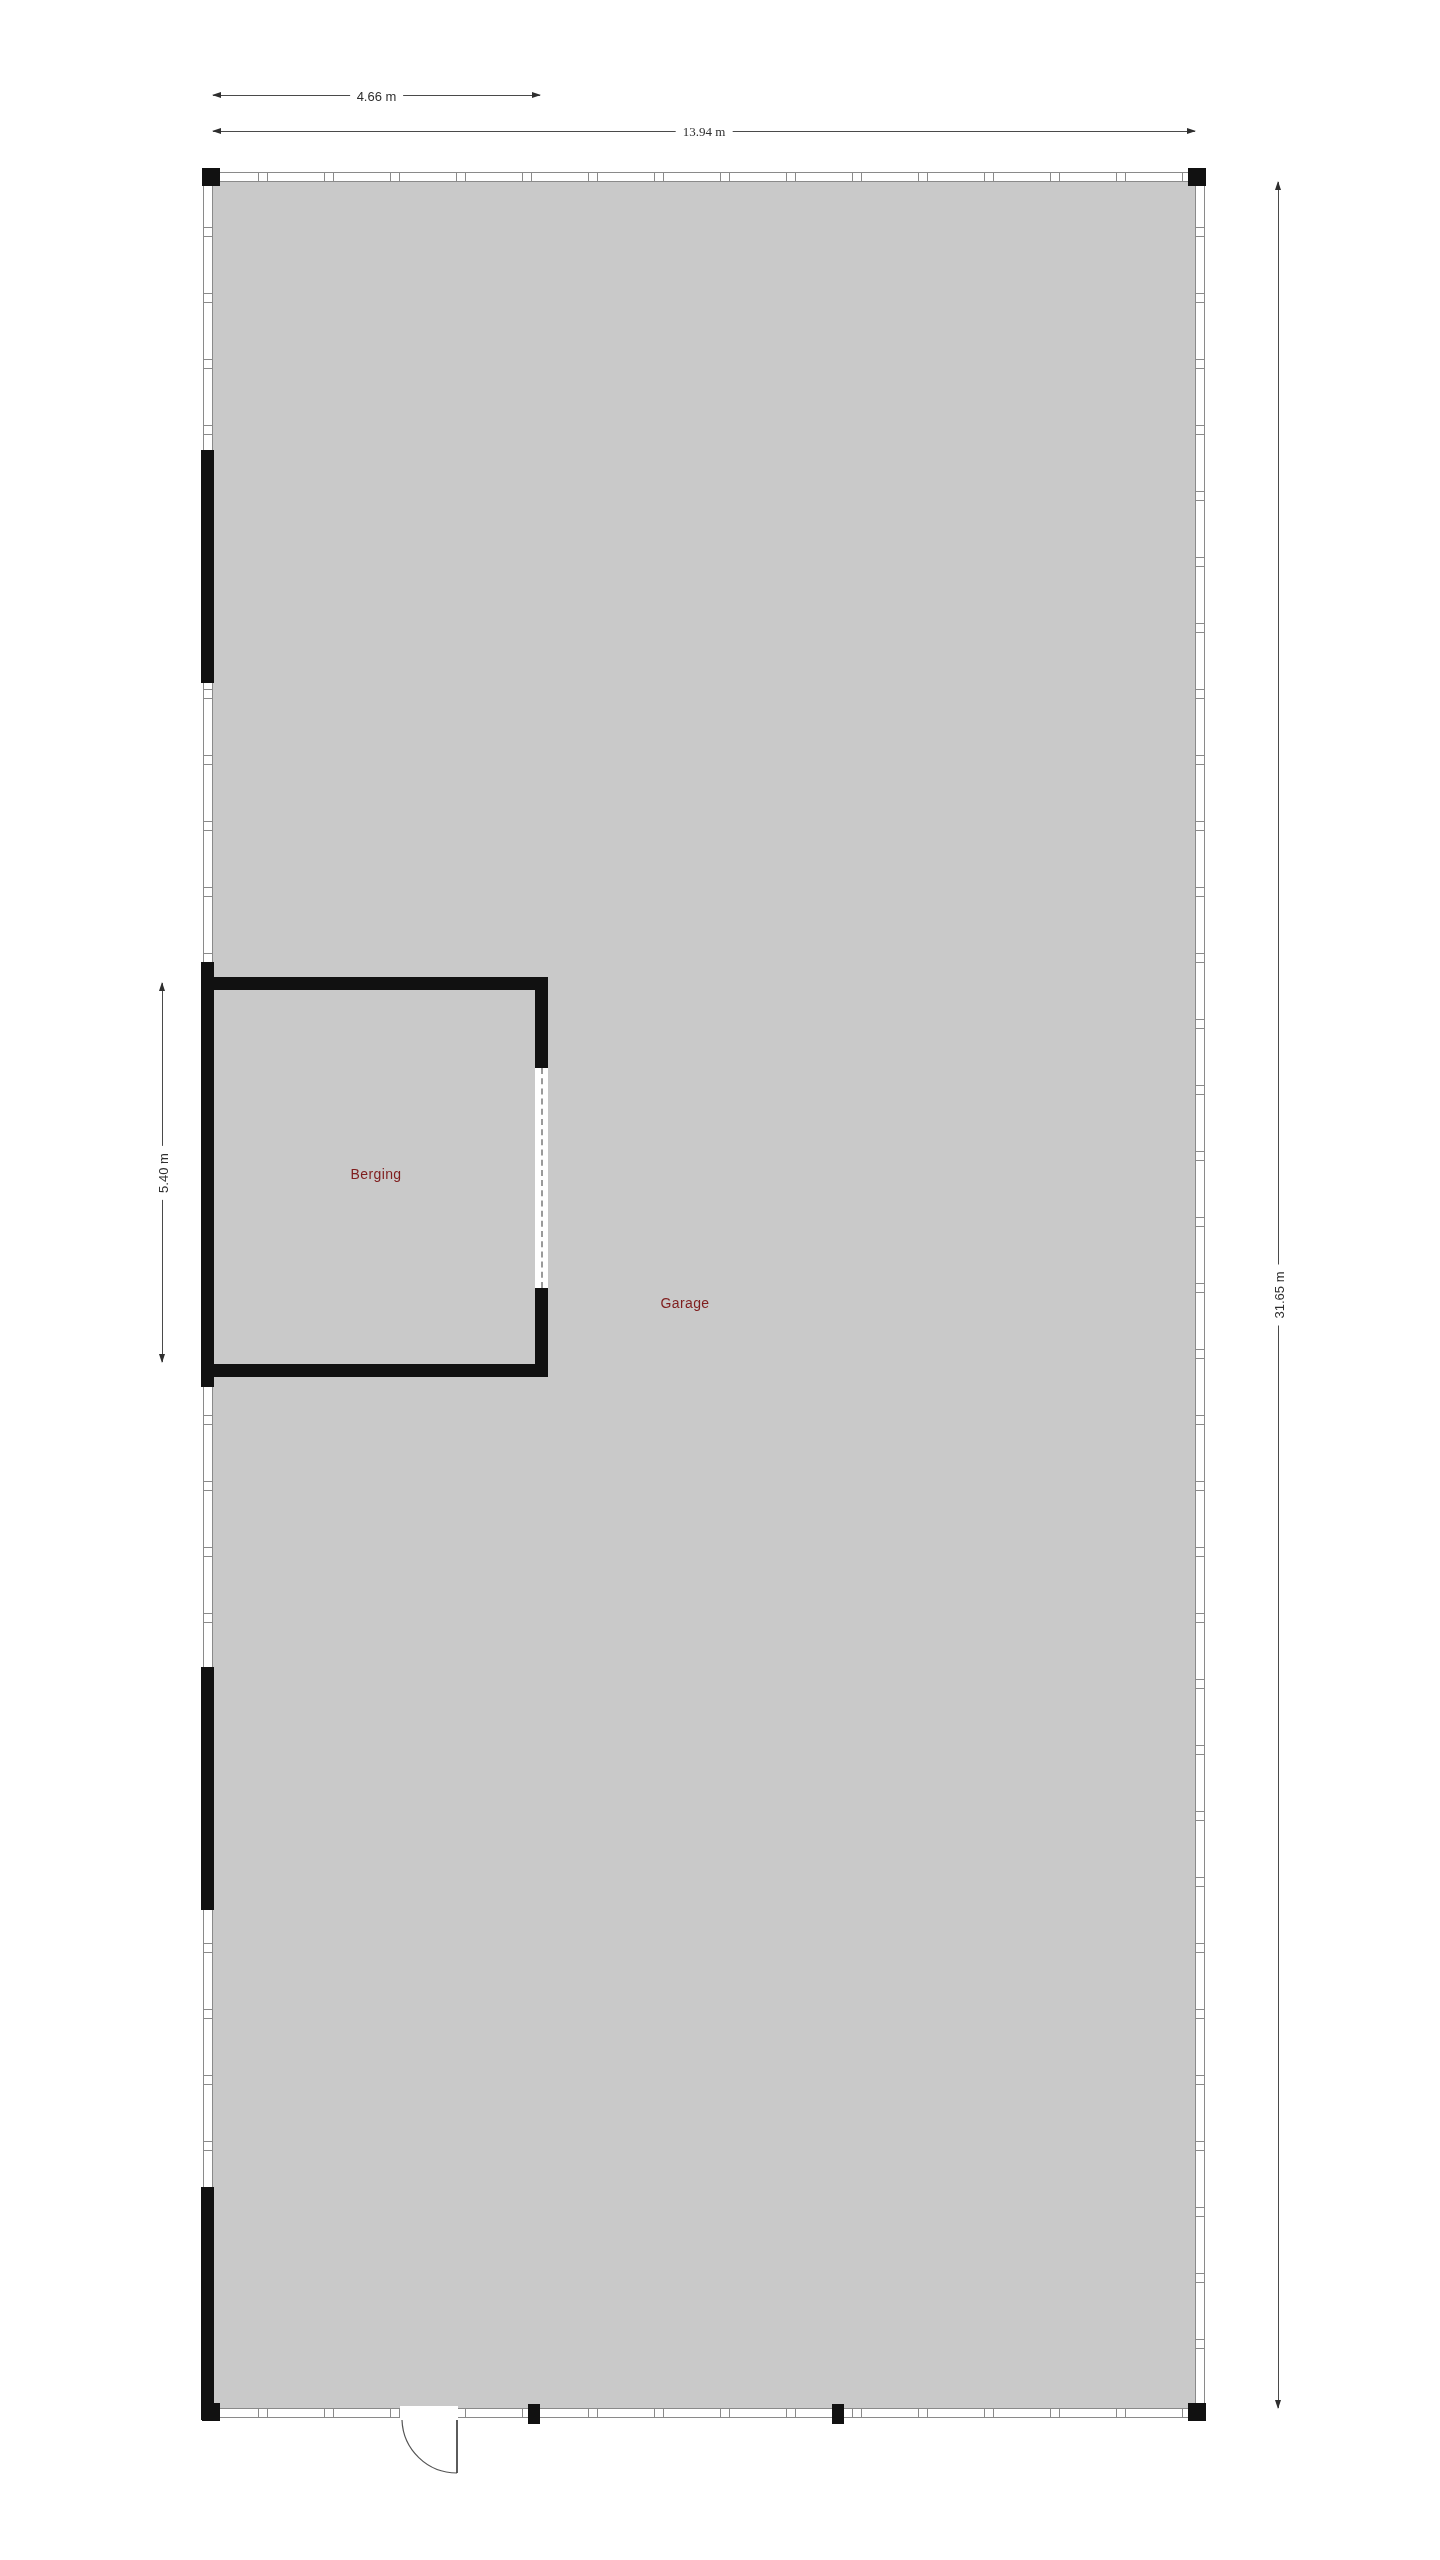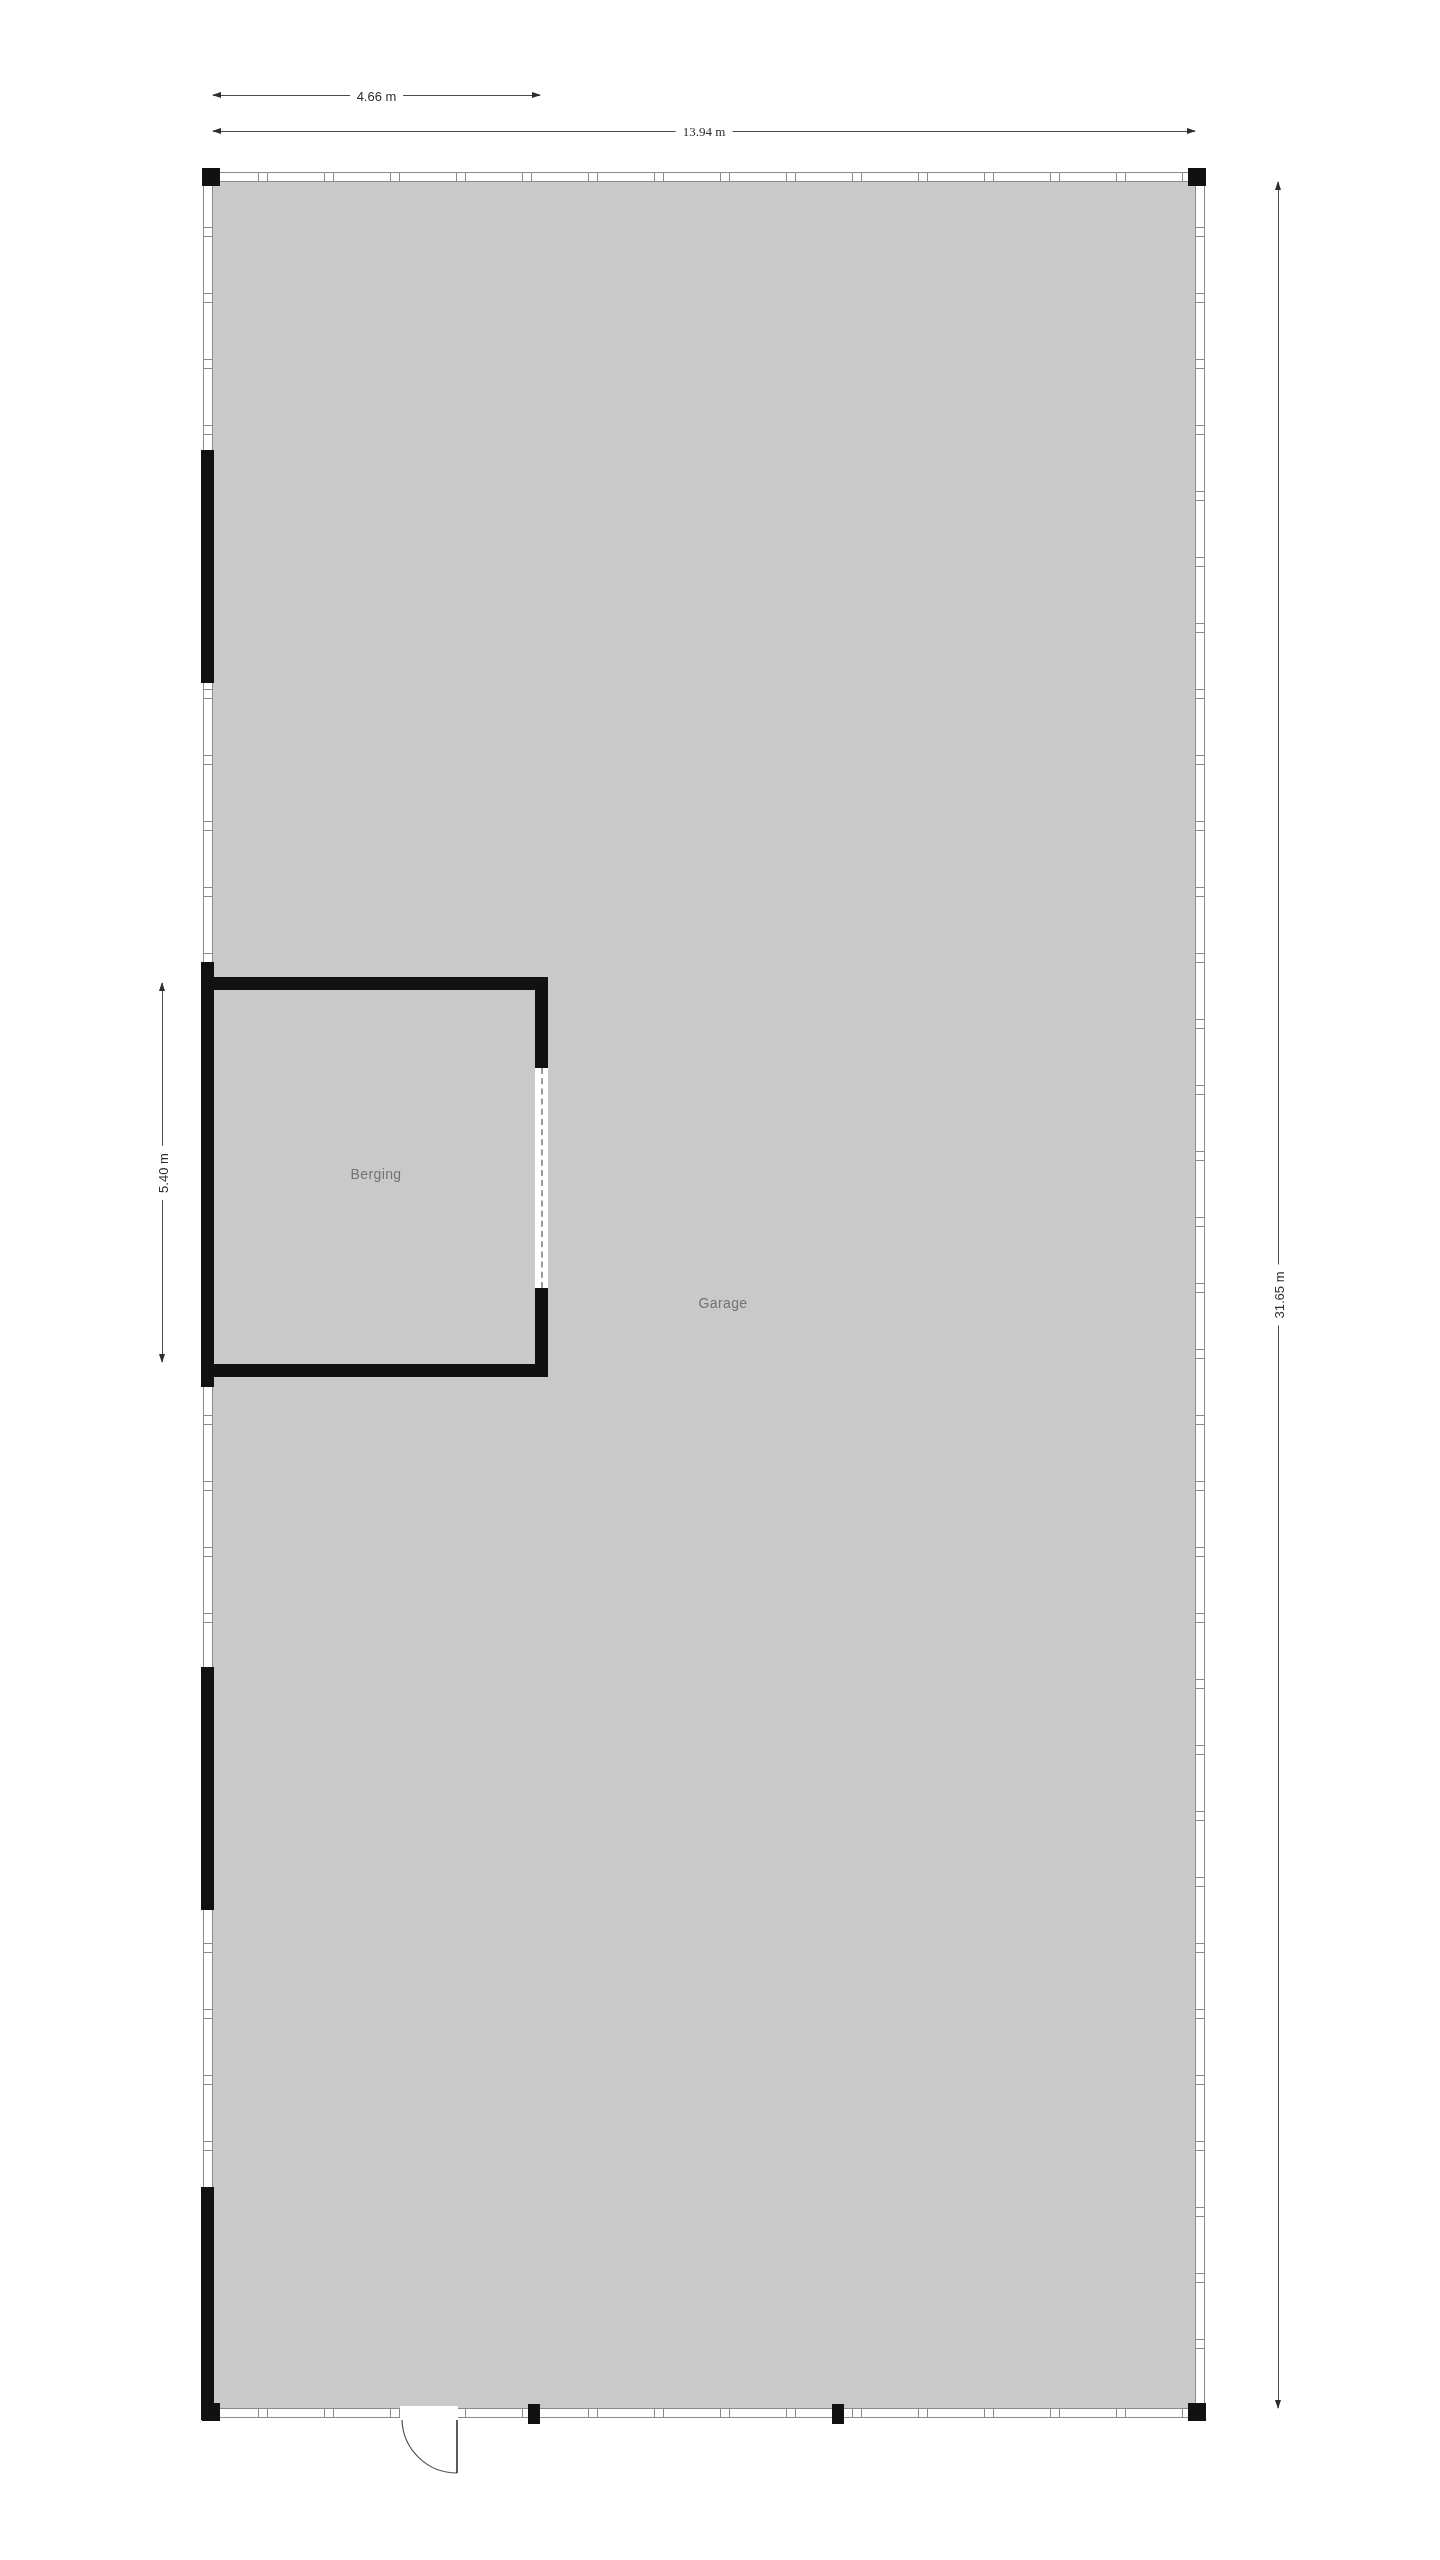--- a/index.html
+++ b/index.html
@@ -38,21 +38,21 @@
   .post{position:absolute;width:12px;height:20px;background:#111111;}
   .opening-gap{position:absolute;background:#ffffff;}
   .dashed-opening{position:absolute;background:#ffffff;}
   .dashed-opening::after{
     content:"";position:absolute;left:50%;top:0;bottom:0;width:0;
     border-left:2px dashed #9a9a9a;transform:translateX(-1px);
   }
   
   .room-label{
     position:absolute;transform:translate(-50%,-50%);
-    font-size:14px;color:#737373;letter-spacing:0.4px;white-space:nowrap;
+    font-size:14px;color:#7f1d1d;letter-spacing:0.4px;white-space:nowrap;
   }
   
   .dim-h{position:absolute;height:1px;background:#4a4a4a;}
   .dim-v{position:absolute;width:1px;background:#4a4a4a;}
   .dim-label{
     position:absolute;left:50%;top:50%;transform:translate(-50%,-50%);
     background:#ffffff;padding:0 7px;font-size:13px;color:#2e2e2e;white-space:nowrap;
   }
   .dim-label.vert{transform:translate(-50%,-50%) rotate(-90deg);padding:0 7px;}
   .arr{position:absolute;width:0;height:0;}
@@ -116,16 +116,16 @@
     <path d="M 7 8 A 55 55 0 0 0 62 61" fill="none" stroke="#555555" stroke-width="1.2"></path>
     <line x1="62" y1="8" x2="62" y2="61" stroke="#333333" stroke-width="1.6"></line>
   </svg>
 
   <div class="wall-black" style="left:212px;top:977px;width:336px;height:13px;"></div>
   <div class="wall-black" style="left:212px;top:1364px;width:336px;height:13px;"></div>
   <div class="wall-black" style="left:535px;top:977px;width:13px;height:400px;"></div>
 
   <div class="dashed-opening" style="left:535px;top:1068px;width:13px;height:220px;"></div>
 
-  <span class="room-label" style="left:723px;top:1303px;">Garage</span>
+  <span class="room-label" style="left:685px;top:1303px;">Garage</span>
   <span class="room-label" style="left:376px;top:1174px;">Berging</span>
 
 </div>
 
 </body></html>

